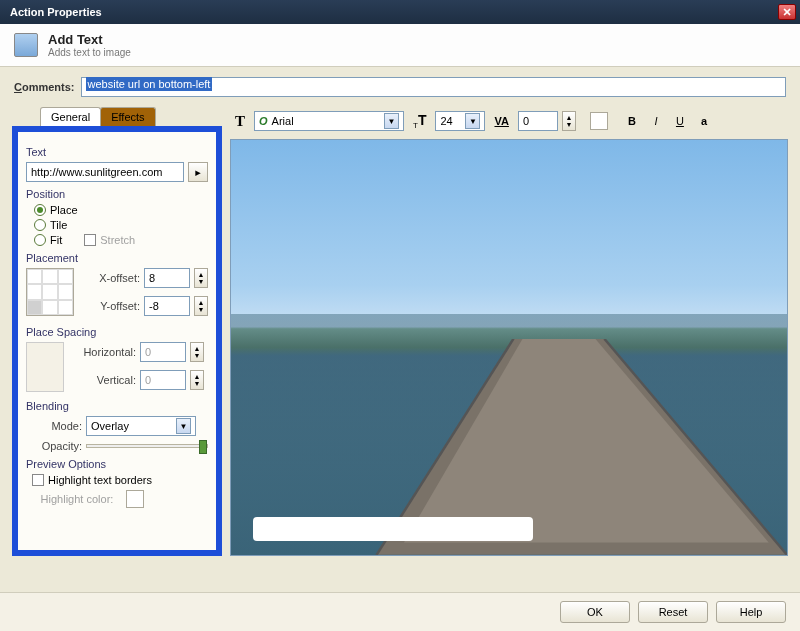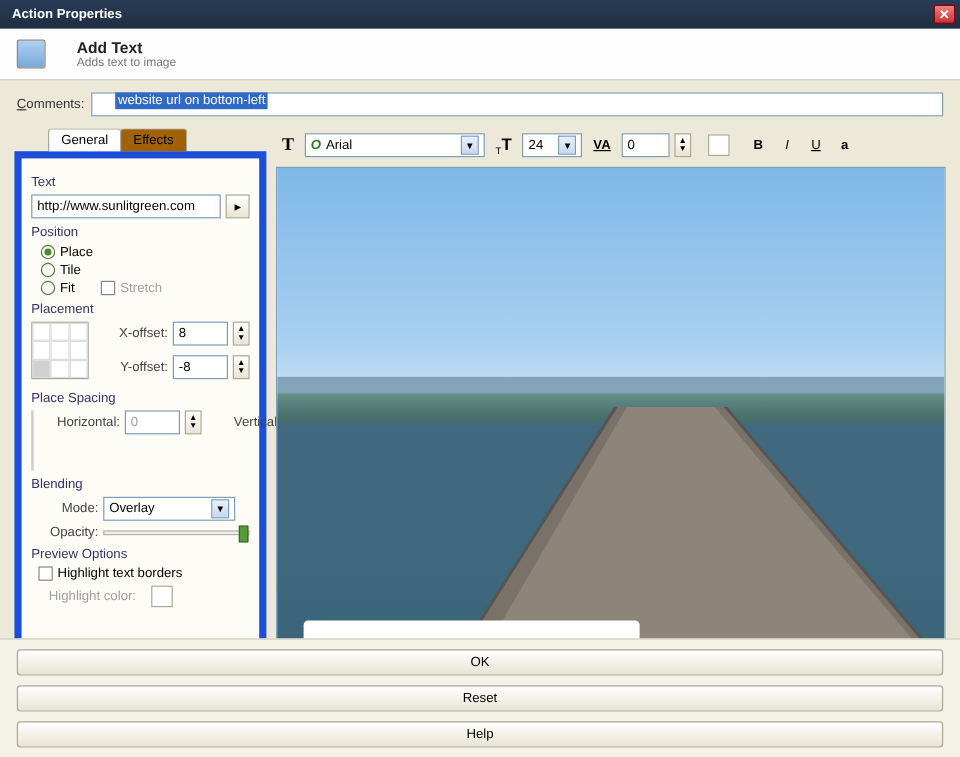--- a/index.html
+++ b/index.html
@@ -1,26 +1,26 @@
 <!DOCTYPE html>
 <html><head>
 <meta charset="utf-8">
 <style>
 * { box-sizing: border-box; margin: 0; padding: 0; font-family: Tahoma, Arial, sans-serif; font-size: 11px; }
 body { background: #ece9d8; width: 800px; height: 631px; overflow: hidden; }
 .titlebar { background: linear-gradient(to bottom, #2a3d56, #1e2e42); height: 24px; display: flex; align-items: center; justify-content: space-between; padding: 0 4px; }
 .titlebar-text { color: #fff; font-weight: bold; padding-left: 6px; }
 .close-btn { width: 18px; height: 16px; background: linear-gradient(to bottom, #f08080, #c83232); border: 1px solid #800; color: #fff; display: flex; align-items: center; justify-content: center; font-weight: bold; cursor: pointer; border-radius: 2px; }
-.header-row { display: flex; align-items: center; padding: 8px 14px; gap: 26px; background: #fdfdfd; border-bottom: 1px solid #d0cdbc; }
+.header-row { display: flex; align-items: center; padding: 8px 14px; gap: 10px; background: #fdfdfd; border-bottom: 1px solid #d0cdbc; }
 .header-icon { width: 24px; height: 24px; background: linear-gradient(to bottom, #b0d0f0, #7aa8d8); border: 1px solid #888; border-radius: 2px; }
 .header-title { font-weight: bold; font-size: 13px; color: #222; }
 .header-sub { color: #777; font-size: 10px; }
 .comments-row { display: flex; align-items: center; padding: 10px 14px 4px 14px; gap: 6px; }
-.comments-label { color: #333; }
-.comments-input { flex: 1; border: 1px solid #7f9db9; height: 20px; padding: 0 19px; background: #fff; }
+.comments-label { color: #333; font-weight: bold; }
+.comments-input { flex: 1; border: 1px solid #7f9db9; height: 20px; padding: 0 4px; background: #fff; }
 .comments-input .sel { background: #316ac5; color: #fff; padding: 1px 2px; }
 .main-area { display: flex; padding: 6px 12px 4px 12px; gap: 8px; }
 .left-panel { width: 210px; }
 .tabs { display: flex; margin-left: 28px; }
 .tab { border: 1px solid #aca899; border-bottom: none; padding: 3px 10px; background: #a16207; cursor: pointer; border-top-left-radius: 3px; border-top-right-radius: 3px; margin-right: -1px; }
 .tab.active { background: #fff; position: relative; z-index: 2; }
 .tab-body { border: 6px solid #1d4ed8; background: #fdfcf7; padding: 8px 8px 6px 8px; min-height: 430px; }
 .section-label { color: #336; margin: 6px 0 4px 0; display: block; }
 .row { display: flex; align-items: center; gap: 4px; margin-bottom: 4px; }
 .text-input { border: 1px solid #7f9db9; height: 20px; padding: 0 4px; background: #fff; }
@@ -47,21 +47,21 @@
 .tb-btn { border:1px solid transparent; padding:2px 4px; cursor:pointer; display:flex; align-items:center; justify-content:center; min-width:20px; height:22px; }
 .font-select { width:150px; }
 .size-select { width:50px; }
 .track-input { width:40px; }
 .preview { flex:1; border:1px solid #7f9db9; position:relative; overflow:hidden; }
 .sky { position:absolute; inset:0; background:linear-gradient(to bottom,#7fb8e8 0%, #a8d0f0 35%, #c8e0f4 45%, #86b090 45.5%, #547850 50%, #3f6880 52%, #5a8aa0 100%); }
 .water-overlay { position:absolute; left:0; right:0; bottom:0; height:58%; background:linear-gradient(to bottom, rgba(70,110,130,0.5), rgba(50,90,110,0.8)); }
 .pier { position:absolute; left:18%; right:0; top:48%; bottom:0; }
 .pier svg { width:100%; height:100%; }
 .wm-box { position:absolute; left:22px; bottom:14px; width:280px; height:24px; background:#fff; border-radius:4px; }
-.footer { display:flex; justify-content:flex-end; gap:8px; padding:8px 14px; border-top:1px solid #d0cdbc; background:#f4f1e6; position:absolute; left:0; right:0; bottom:0;flex-direction:column; }
+.footer { display:flex; justify-content:flex-end; gap:8px; padding:8px 14px; border-top:1px solid #d0cdbc; background:#f4f1e6; position:absolute; left:0; right:0; bottom:0; }
 .btn { min-width:70px; height:22px; border:1px solid #aca899; background:linear-gradient(#fff,#e8e4d4); cursor:pointer; border-radius:3px; }
 .lbl-right { text-align:right; width:56px; color:#444; }
 .lbl-right.sm { width:62px; }
 </style>
 </head>
 <body>
 
 <div class="titlebar">
   <span class="titlebar-text">Action Properties</span>
   <div class="close-btn">
@@ -138,21 +138,21 @@
               <span class="lbl-right">Y-offset:</span>
               <input class="num-input" value="-8" style="">
               <span class="spinner"></span>
             </div>
         </div>
       </div>
 
       <span class="section-label">Place Spacing</span>
       <div class="row" style="align-items:flex-start">
         <div class="tilespacing-box"></div>
-        <div style="display:flex; gap:4px; margin-left:6px;justify-content:space-between;">
+        <div style="display:flex; flex-direction:column; gap:4px; margin-left:6px;justify-content:space-between;">
           <div class="row">
               <span class="lbl-right sm disabled">Horizontal:</span>
               <input class="num-input disabled" disabled="" value="0" style="">
               <span class="spinner"></span>
             </div>
           <div class="row">
               <span class="lbl-right sm disabled">Vertical:</span>
               <input class="num-input disabled" disabled="" value="0" style="">
               <span class="spinner"></span>
             </div>

